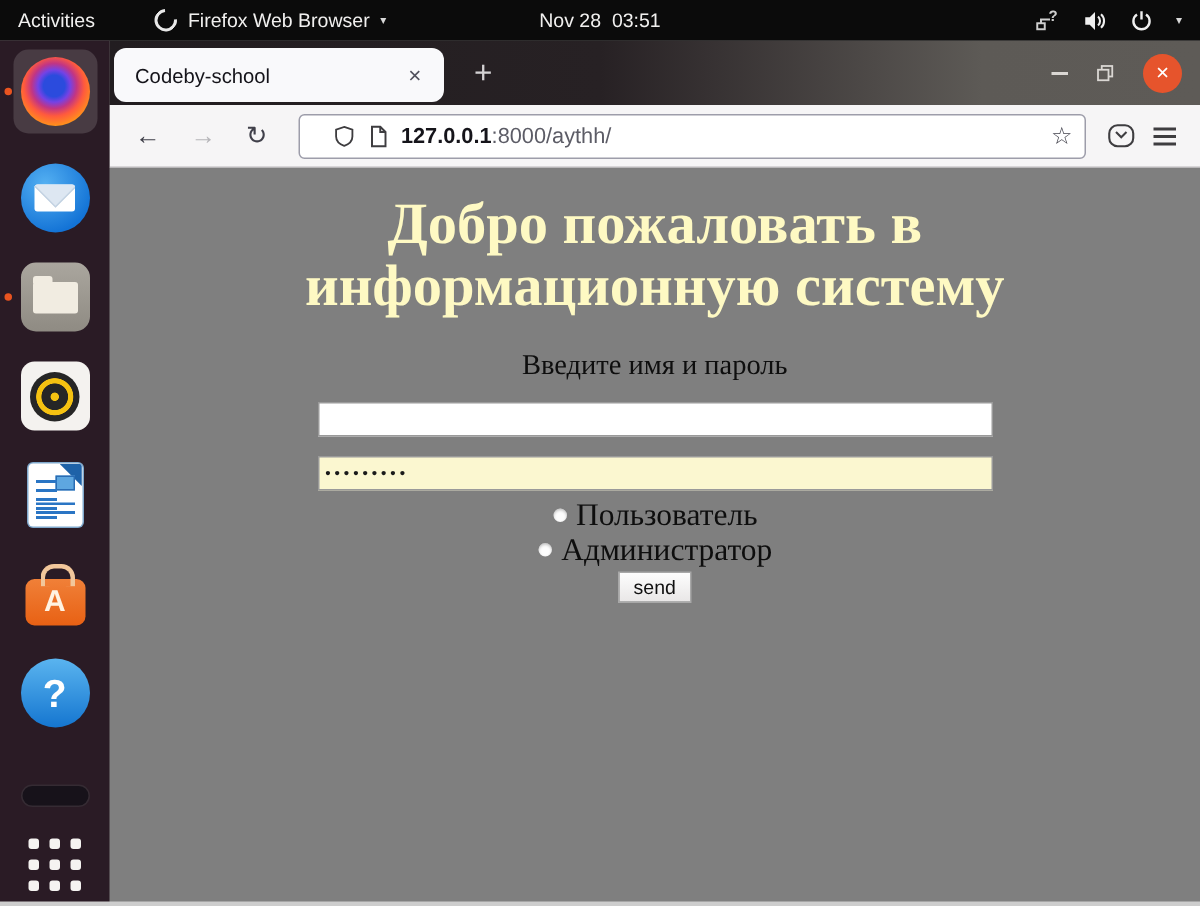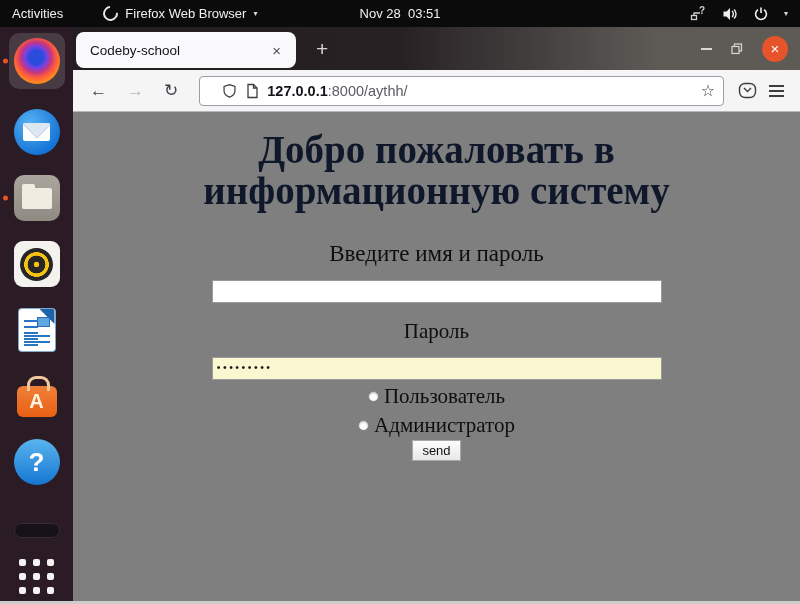--- a/index.html
+++ b/index.html
@@ -69,27 +69,27 @@
   .urlbox { flex:1; height:30px; background:#ffffff; border:1px solid #9d9daa; border-radius:4px; display:flex; align-items:center; padding:0 8px 0 22px; gap:8px; margin:0 8px; }
   .url-text { flex:1; font-size:14.5px; color:#15141a; white-space:nowrap; overflow:hidden; }
   .url-host { font-weight:600; }
   .url-path { color:#5c5c66; font-weight:400; }
   .star { font-size:16px; color:#44444e; }
   .hamburger { display:flex; flex-direction:column; gap:3px; padding:4px 6px; }
   .hamburger i { width:15px; height:2px; background:#3e3d40; }
 
   
   .content { flex:1; background:#7f7f7f; text-align:center; font-family:"Liberation Serif","DejaVu Serif",serif; color:#0e0e0e; overflow:hidden; }
-  .page-heading { margin-top:18px; font-size:39px; line-height:1.05; font-weight:bold; color:#0f172a; }
+  .page-heading { margin-top:18px; font-size:39px; line-height:1.05; font-weight:bold; color:#fef9c3; }
   .page-heading span { display:block; }
-  .intro-text { margin-top:29px; font-size:23px; }
+  .intro-text { margin-top:21px; font-size:19px; }
   .field-label { margin-top:16px; font-size:21px; }
   .text-input { display:block; margin:13px auto 0; width:450px; height:23px; border:1px solid #9a9a9a; background:#ffffff; font-family:"Liberation Serif","DejaVu Serif",serif; font-size:13px; padding:0 4px; }
   .pw { background:#fbf7d0; letter-spacing:2px; font-size:12px; color:#1a1a1a; }
-  .radio-row { margin-top:10px; font-size:21px; display:flex; align-items:center; justify-content:center; gap:5px; line-height:19px; }
+  .radio-row { margin-top:4px; font-size:21px; display:flex; align-items:center; justify-content:center; gap:5px; line-height:19px; }
   .radio-row.first { margin-top:7px; }
   .radio-circle { width:11px; height:11px; border-radius:50%; background:#fdfdfd; border:1px solid #7e7e7e; box-shadow:inset 0 1px 2px rgba(0,0,0,0.25); flex:none; }
   .send-btn { margin-top:5px; font-family:"Liberation Sans","DejaVu Sans",sans-serif; font-size:13px; color:#111; background:linear-gradient(#fdfdfd,#e9e7e7); border:1px solid #a8a8a8; border-radius:0; padding:2px 9px; }
   .bottom-strip { position:absolute; left:0; bottom:0; width:800px; height:3px; background:#cdcdcd; }
 </style>
 </head>
 <body>
 
 <div class="screen">
 
@@ -221,21 +221,20 @@
           </span>
       </div>
 
       <div class="content">
         <h1 class="page-heading">
           <span>Добро пожаловать в</span>
           <span>информационную систему</span>
         </h1>
         <div class="intro-text">Введите имя и пароль</div>
         <input class="text-input" type="text" value="" style="">
-        <div class="field-label">Пароль</div>
         <input class="text-input pw" type="text" value="•••••••••" style="">
         <div class="radio-row first">
           <span class="radio-circle"></span>
           <span>Пользователь</span>
         </div>
         <div class="radio-row">
           <span class="radio-circle"></span>
           <span>Администратор</span>
         </div>
         <button class="send-btn">send</button>

